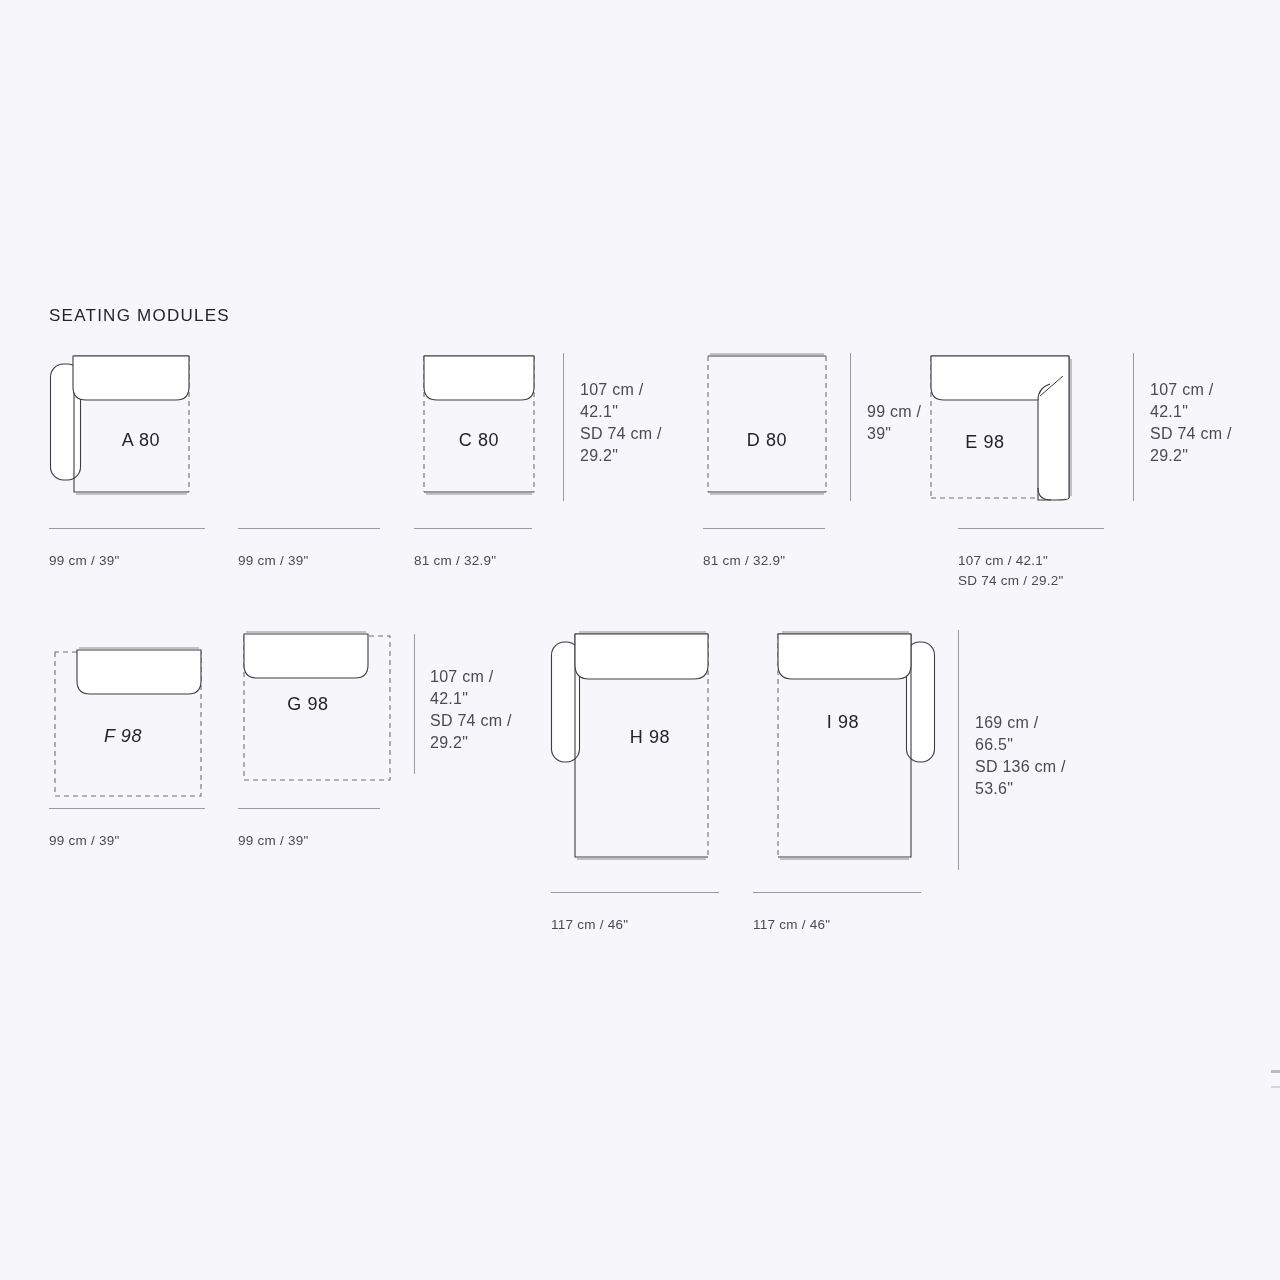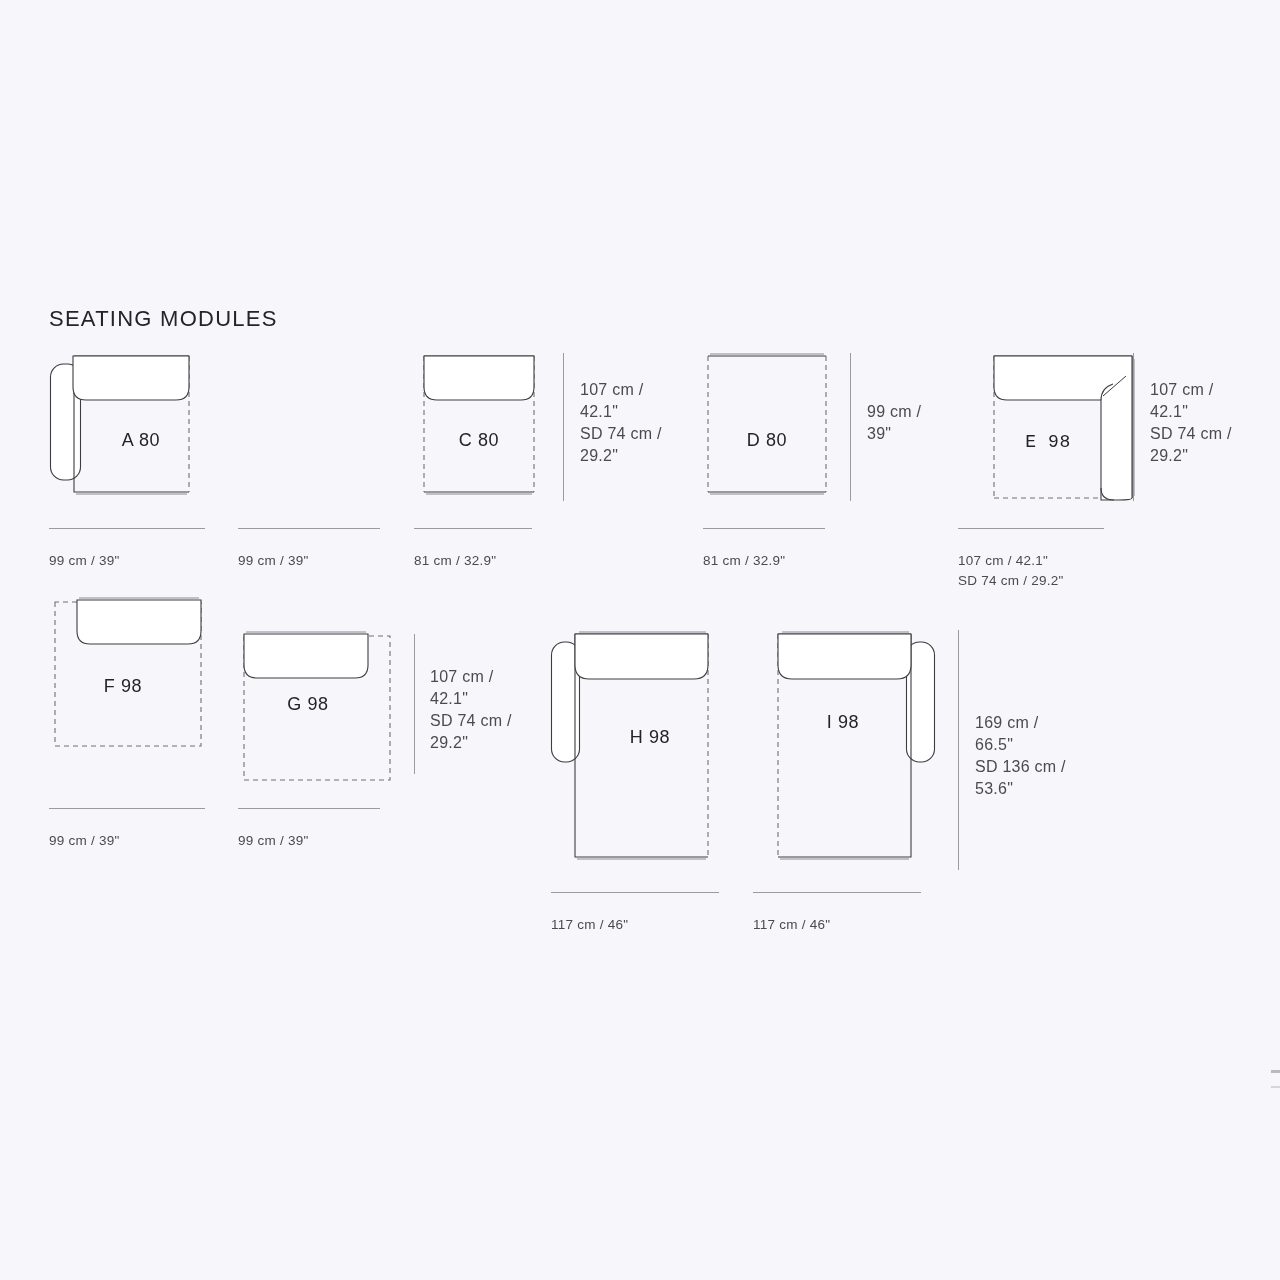--- a/index.html
+++ b/index.html
@@ -9,21 +9,21 @@
     font-family:"Liberation Sans", sans-serif;
     color:#3C3C42;
     overflow:hidden;
     position:relative;
   }
   .sheet{position:absolute;left:0;top:0;width:1280px;height:1280px;}
 
   
   .title{
     position:absolute;left:49px;top:306px;
-    font-size:22px;letter-spacing:1.25px;
+    font-size:17px;letter-spacing:1.25px;
     color:#23232A;font-weight:400;white-space:nowrap;text-align:right;
   }
 
   
   .mod{position:absolute;}
   .mod svg{display:block;overflow:visible;}
 
   
   .mod-label{
     position:absolute;
@@ -111,21 +111,21 @@
     </svg>
     <div class="mod-label" style="left:67px;top:90px;">D 80</div>
   </div>
   <div class="wrule" style="left:703px;top:528px;width:122px;"></div>
   <div class="wcap" style="left:703px;top:551px;">81 cm / 32.9"</div>
 
   <div class="vrule" style="left:850px;top:353px;height:148px;"></div>
   <div class="vcap" style="left:867px;top:401px;">99 cm /
 39"</div>
 
-  <div class="mod" style="left:986px;top:350px;font-family:Liberation Mono, monospace;">
+  <div class="mod" style="left:923px;top:350px;">
     <svg width="160" height="160" viewBox="0 0 160 160">
 
       <path d="M8,6 L146,6" fill="none" stroke="#3C3C42" stroke-width="1.1"></path>
       <path d="M146,6 L146,148" fill="none" stroke="#3C3C42" stroke-width="1.1"></path>
       <path d="M8,6 L8,148" fill="none" stroke="#6F6F78" stroke-width="1.1" stroke-dasharray="5 4"></path>
       <path d="M8,148 L146,148" fill="none" stroke="#6F6F78" stroke-width="1.1" stroke-dasharray="5 4"></path>
 
       <path d="M8,6 L146,6 L146,148 Q146,150 133,150 L115,150 L115,50
                L21,50 Q8,50 8,37 Z" fill="#FFFFFF" stroke="#3C3C42" stroke-width="1.1"></path>
 
@@ -141,21 +141,21 @@
   <div class="wrule" style="left:958px;top:528px;width:146px;"></div>
   <div class="wcap" style="left:958px;top:551px;">107 cm / 42.1"
 SD 74 cm / 29.2"</div>
 
   <div class="vrule" style="left:1133px;top:353px;height:148px;"></div>
   <div class="vcap" style="left:1150px;top:379px;">107 cm /
 42.1"
 SD 74 cm /
 29.2"</div>
 
-  <div class="mod" style="left:49px;top:594px;">
+  <div class="mod" style="left:49px;top:644px;font-style:italic;">
     <svg width="165" height="160" viewBox="0 0 165 160">
 
       <path d="M6,8 L6,152 L152,152 L152,8 Z" fill="none" stroke="#6F6F78" stroke-width="1.1" stroke-dasharray="5 4"></path>
 
       <path d="M28,6 L152,6 L152,37 Q152,50 139,50 L41,50 Q28,50 28,37 Z" fill="#FFFFFF" stroke="#3C3C42" stroke-width="1.1"></path>
       <path d="M30,4 L150,4" fill="none" stroke="#8A8A92" stroke-width="1"></path>
     </svg>
     <div class="mod-label" style="left:74px;top:92px;">F 98</div>
   </div>
   <div class="wrule" style="left:49px;top:808px;width:156px;"></div>

